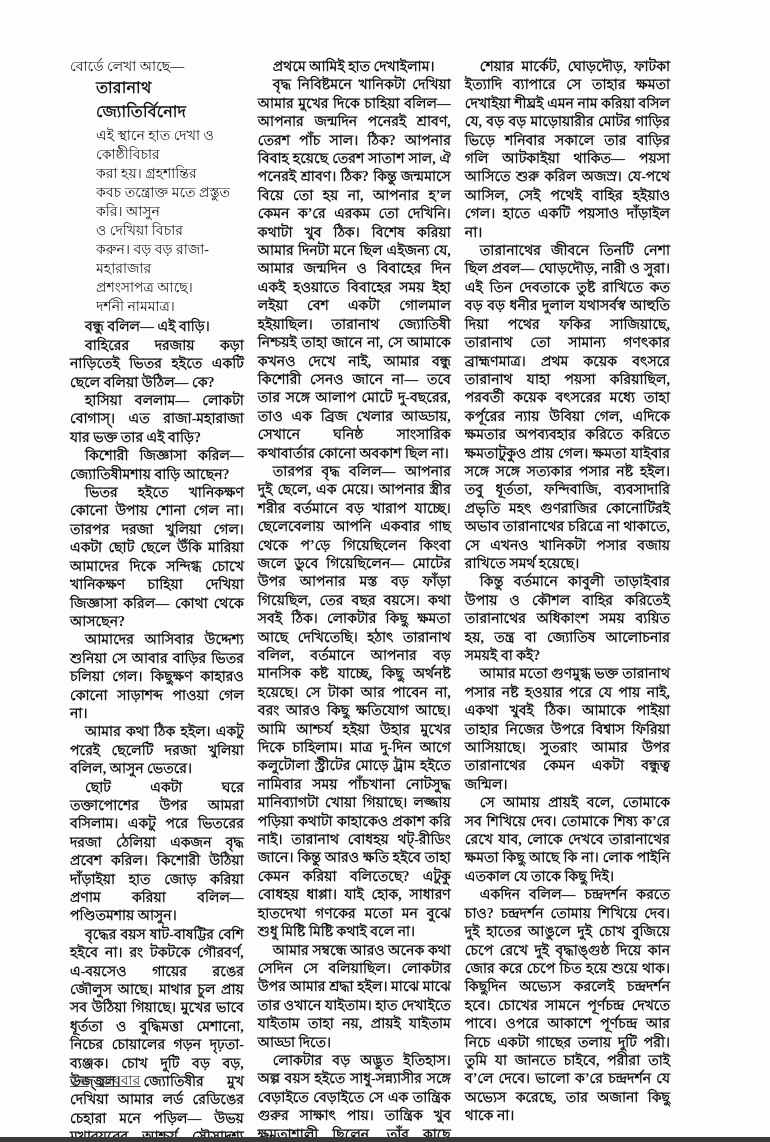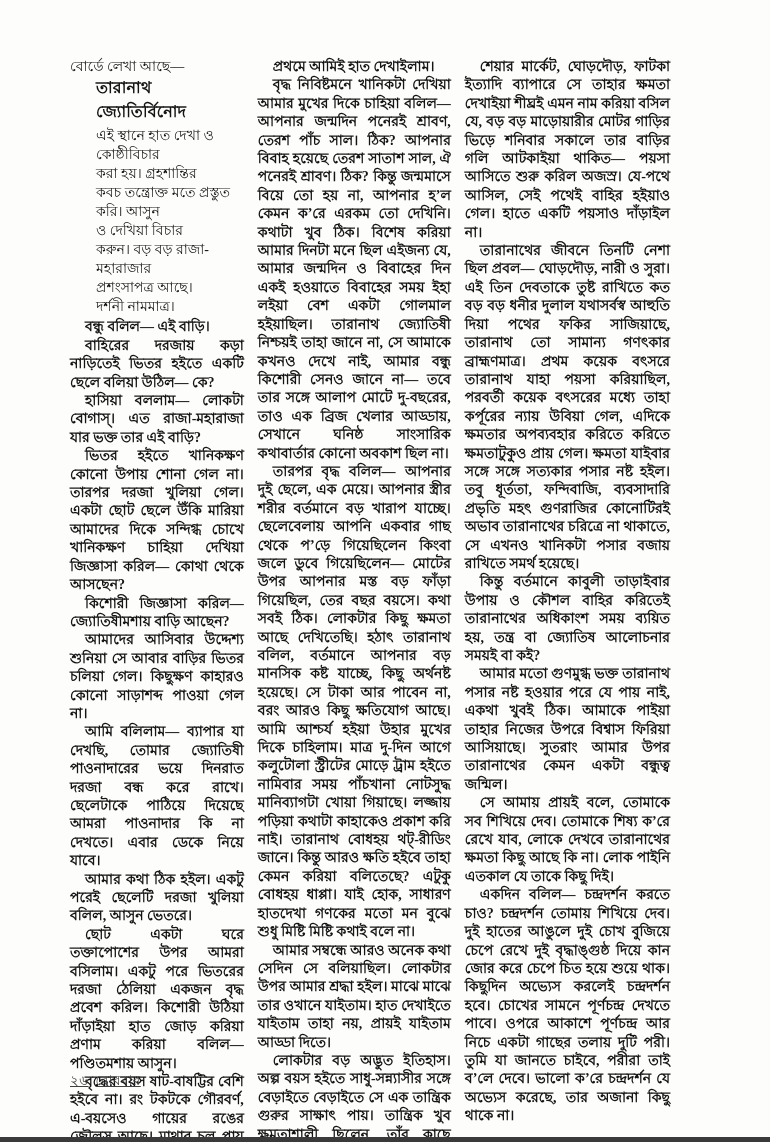--- a/index.html
+++ b/index.html
@@ -73,24 +73,23 @@
         <div class="sign-line">করা হয়। গ্রহশান্তির</div>
         <div class="sign-line">কবচ তন্ত্রোক্ত মতে প্রস্তুত করি। আসুন</div>
         <div class="sign-line">ও দেখিয়া বিচার</div>
         <div class="sign-line">করুন। বড় বড় রাজা-মহারাজার</div>
         <div class="sign-line">প্রশংসাপত্র আছে।</div>
         <div class="sign-line">দর্শনী নামমাত্র।</div>
       </div>
       <p class="para indent">বন্ধু বলিল— এই বাড়ি।</p>
       <p class="para indent">বাহিরের দরজায় কড়া নাড়িতেই ভিতর হইতে একটি ছেলে বলিয়া উঠিল— কে?</p>
       <p class="para indent">হাসিয়া বললাম— লোকটা বোগাস্‌। এত রাজা-মহারাজা যার ভক্ত তার এই বাড়ি?</p>
+      <p class="para indent">কিশোরী জিজ্ঞাসা করিল— জ্যোতিষীমশায় বাড়ি আছেন?</p>
       <p class="para indent">ভিতর হইতে খানিকক্ষণ কোনো উপায় শোনা গেল না। তারপর দরজা খুলিয়া গেল। একটা ছোট ছেলে উঁকি মারিয়া আমাদের দিকে সন্দিগ্ধ চোখে খানিকক্ষণ চাহিয়া দেখিয়া জিজ্ঞাসা করিল— কোথা থেকে আসছেন?</p>
-      <p class="para indent">কিশোরী জিজ্ঞাসা করিল— জ্যোতিষীমশায় বাড়ি আছেন?</p>
       <p class="para indent">আমাদের আসিবার উদ্দেশ্য শুনিয়া সে আবার বাড়ির ভিতর চলিয়া গেল। কিছুক্ষণ কাহারও কোনো সাড়াশব্দ পাওয়া গেল না।</p>
-      <p class="para indent">আমি বলিলাম— ব্যাপার যা দেখছি, তোমার জ্যোতিষী পাওনাদারের ভয়ে দিনরাত দরজা বন্ধ করে রাখে। ছেলেটাকে পাঠিয়ে দিয়েছে আমরা পাওনাদার কি না দেখতে। এবার ডেকে নিয়ে যাবে।</p>
       <p class="para indent">আমার কথা ঠিক হইল। একটু পরেই ছেলেটি দরজা খুলিয়া বলিল, আসুন ভেতরে।</p>
       <p class="para indent">ছোট একটা ঘরে তক্তাপোশের উপর আমরা বসিলাম। একটু পরে ভিতরের দরজা ঠেলিয়া একজন বৃদ্ধ প্রবেশ করিল। কিশোরী উঠিয়া দাঁড়াইয়া হাত জোড় করিয়া প্রণাম করিয়া বলিল— পণ্ডিতমশায় আসুন।</p>
       <p class="para indent">বৃদ্ধের বয়স ষাট-বাষট্টির বেশি হইবে না। রং টকটকে গৌরবর্ণ, এ-বয়সেও গায়ের রঙের জৌলুস আছে। মাথার চুল প্রায় সব উঠিয়া গিয়াছে। মুখের ভাবে ধূর্ততা ও বুদ্ধিমত্তা মেশানো, নিচের চোয়ালের গড়ন দৃঢ়তা-ব্যঞ্জক। চোখ দুটি বড় বড়, উজ্জ্বল। জ্যোতিষীর মুখ দেখিয়া আমার লর্ড রেডিঙের চেহারা মনে পড়িল— উভয় মুখাবয়বের আশ্চর্য সৌসাদৃশ্য আছে। কেবল লর্ড রেডিঙের মুখে আত্মপ্রত্যয়ের ভাব আরও অনেক বেশি। আর ইহার চোখের কোণের কুঞ্চিত রেখাবলীর মধ্যে একটু ভরসা-হারানোর ভাব পরিস্ফুট। অর্থাৎ যতটা ভরসা লইয়া জীবনে নামিয়াছিলেন, এখন তাহার যেন</p>
     </div>
 
     <div class="col col-2">
       <p class="para indent">প্রথমে আমিই হাত দেখাইলাম।</p>
       <p class="para indent">বৃদ্ধ নিবিষ্টমনে খানিকটা দেখিয়া আমার মুখের দিকে চাহিয়া বলিল— আপনার জন্মদিন পনেরই শ্রাবণ, তেরশ পাঁচ সাল। ঠিক? আপনার বিবাহ হয়েছে তেরশ সাতাশ সাল, ঐ পনেরই শ্রাবণ। ঠিক? কিন্তু জন্মমাসে বিয়ে তো হয় না, আপনার হ’ল কেমন ক’রে এরকম তো দেখিনি। কথাটা খুব ঠিক। বিশেষ করিয়া আমার দিনটা মনে ছিল এইজন্য যে, আমার জন্মদিন ও বিবাহের দিন একই হওয়াতে বিবাহের সময় ইহা লইয়া বেশ একটা গোলমাল হইয়াছিল। তারানাথ জ্যোতিষী নিশ্চয়ই তাহা জানে না, সে আমাকে কখনও দেখে নাই, আমার বন্ধু কিশোরী সেনও জানে না— তবে তার সঙ্গে আলাপ মোটে দু-বছরের, তাও এক ব্রিজ খেলার আড্ডায়, সেখানে ঘনিষ্ঠ সাংসারিক কথাবার্তার কোনো অবকাশ ছিল না।</p>
       <p class="para indent">তারপর বৃদ্ধ বলিল— আপনার দুই ছেলে, এক মেয়ে। আপনার স্ত্রীর শরীর বর্তমানে বড় খারাপ যাচ্ছে। ছেলেবেলায় আপনি একবার গাছ থেকে প’ড়ে গিয়েছিলেন কিংবা জলে ডুবে গিয়েছিলেন— মোটের উপর আপনার মস্ত বড় ফাঁড়া গিয়েছিল, তের বছর বয়সে। কথা সবই ঠিক। লোকটার কিছু ক্ষমতা আছে দেখিতেছি। হঠাৎ তারানাথ বলিল, বর্তমানে আপনার বড় মানসিক কষ্ট যাচ্ছে, কিছু অর্থনষ্ট হয়েছে। সে টাকা আর পাবেন না, বরং আরও কিছু ক্ষতিযোগ আছে। আমি আশ্চর্য হইয়া উহার মুখের দিকে চাহিলাম। মাত্র দু-দিন আগে কলুটোলা স্ট্রীটের মোড়ে ট্রাম হইতে নামিবার সময় পাঁচখানা নোটসুদ্ধ মানিব্যাগটা খোয়া গিয়াছে। লজ্জায় পড়িয়া কথাটা কাহাকেও প্রকাশ করি নাই। তারানাথ বোধহয় থট্‌-রীডিং জানে। কিন্তু আরও ক্ষতি হইবে তাহা কেমন করিয়া বলিতেছে? এটুকু বোধহয় ধাপ্পা। যাই হোক, সাধারণ হাতদেখা গণকের মতো মন বুঝে শুধু মিষ্টি মিষ্টি কথাই বলে না।</p>
       <p class="para indent">আমার সম্বন্ধে আরও অনেক কথা সেদিন সে বলিয়াছিল। লোকটার উপর আমার শ্রদ্ধা হইল। মাঝে মাঝে তার ওখানে যাইতাম। হাত দেখাইতে যাইতাম তাহা নয়, প্রায়ই যাইতাম আড্ডা দিতে।</p>

